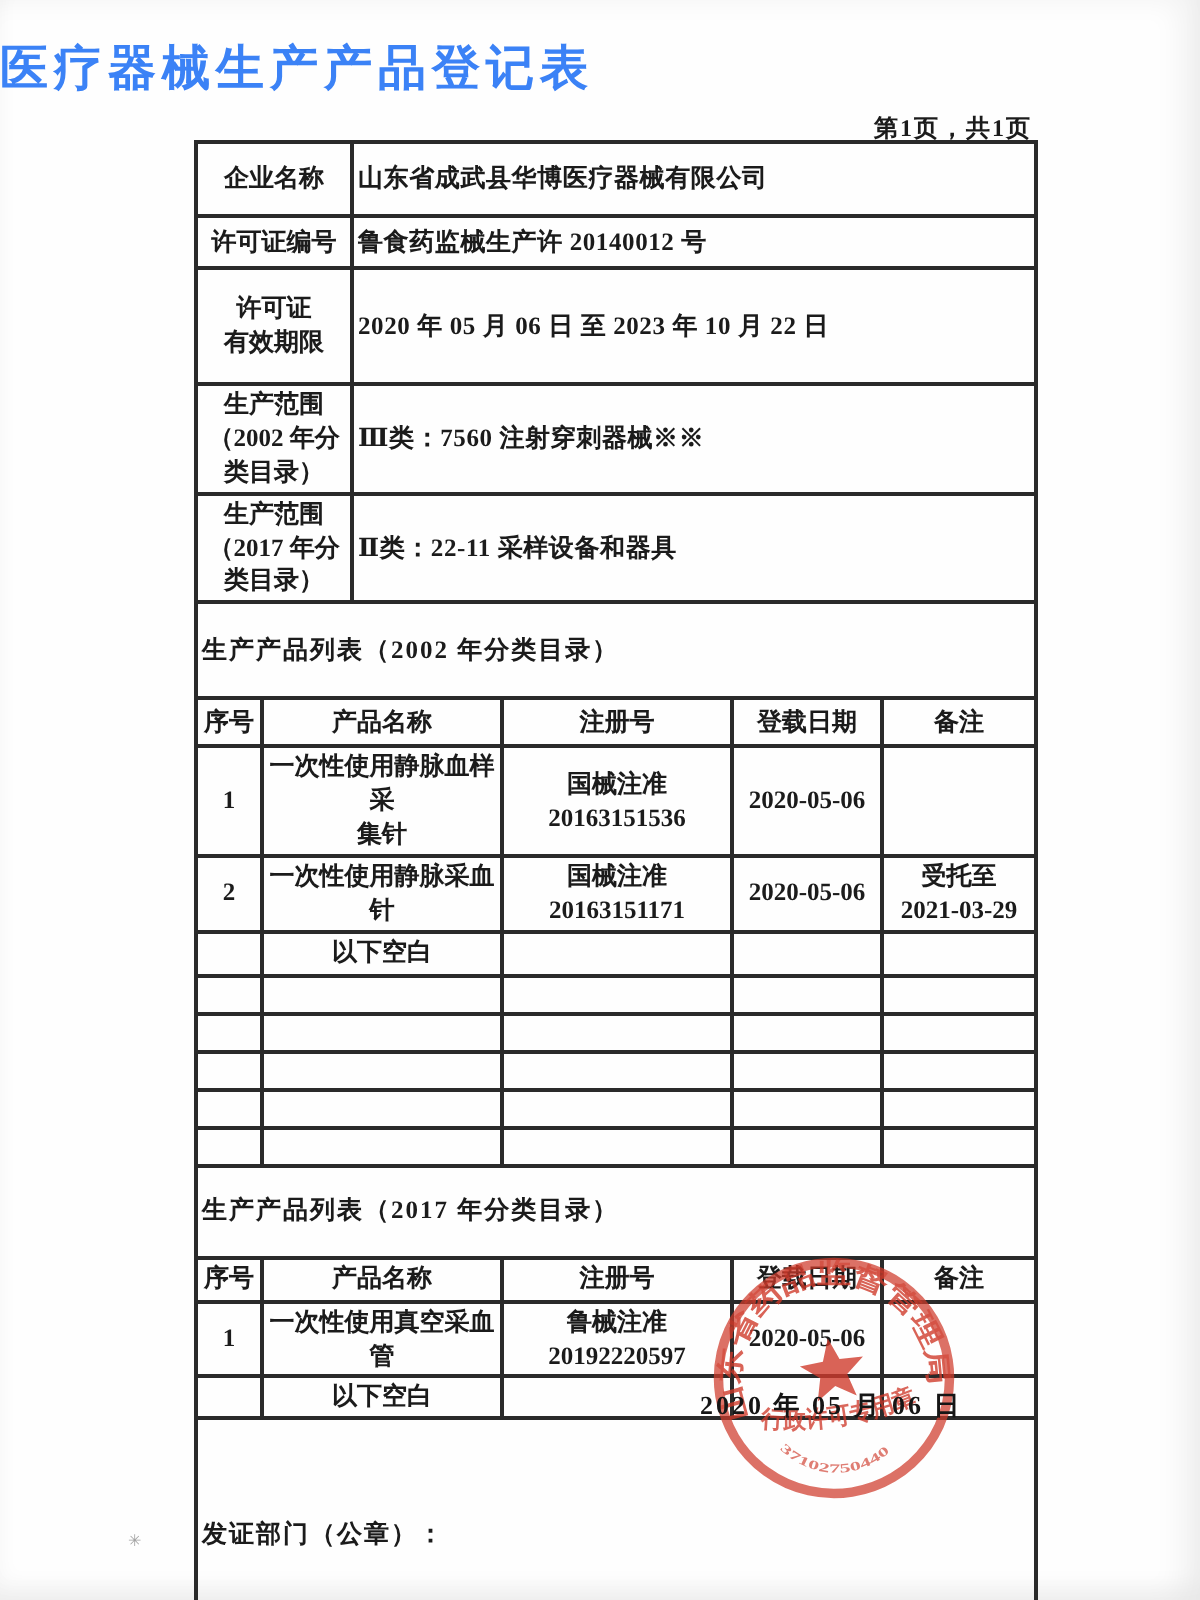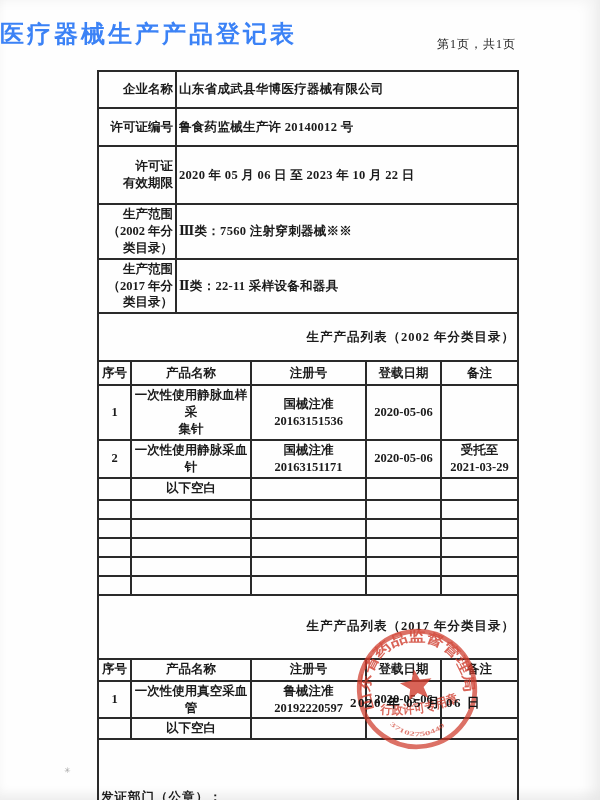--- a/index.html
+++ b/index.html
@@ -13,48 +13,48 @@
     position:relative;width:600px;height:800px;
     background:#fefefe;
     box-shadow:inset -10px 0 14px rgba(0,0,0,0.05), inset 0 -8px 10px rgba(0,0,0,0.04);
   }
   .doc-title{
     margin:0;padding-top:18px;
     font-size:24px;font-weight:700;letter-spacing:3px;
     color:#3b82f6;
   }
   .page-indicator{
-    position:absolute;top:36px;right:84px;
-    font-size:12px;font-weight:400;letter-spacing:1px;margin-left:37px;
+    position:absolute;top:56px;right:84px;
+    font-size:12px;font-weight:700;letter-spacing:1px;margin-left:37px;
   }
   table.main-table{
     position:absolute;left:97px;top:70px;
     width:420px;
     border-collapse:collapse;
     table-layout:fixed;
   }
   table.main-table td{
     border:2px solid #2a2a2a;
     font-weight:700;
     font-size:12.5px;
     padding:1px 2px;
     vertical-align:middle;
     white-space:pre-line;
     line-height:1.35;
   }
-  td.lbl{ text-align:right;font-size:12px; }
+  td.lbl{ text-align:center;font-size:12px; }
   td.val{ text-align:left;padding-left:9px;font-size:12.5px;letter-spacing:0.3px;margin-top:28px; }
-  td.sec{ text-align:right;font-size:13.5px;letter-spacing:1px; }
+  td.sec{ text-align:left;font-size:13.5px;letter-spacing:1px; }
   td.hdr{ text-align:center;font-size:12.5px; }
   td.c  { text-align:center;font-size:12px; }
   td.name{ font-size:11.5px; }
-  tr.r37{height:37px} tr.r38{height:38px} tr.r40{height:58px}
+  tr.r37{height:37px} tr.r38{height:26px} tr.r40{height:58px}
   tr.r42{height:42px} tr.r43{height:43px} tr.r48{height:48px}
   tr.r24{height:24px} tr.r32{height:32px} tr.r30{height:30px}
-  tr.r22{height:22px} tr.r19{height:19px} tr.r46{height:64px}
+  tr.r22{height:22px} tr.r19{height:19px} tr.r46{height:46px}
   tr.r31{height:31px} tr.r21{height:21px} tr.r100{height:100px}
   td.footer-box{
     vertical-align:top;text-align:left;
     padding:26px 0 0 48px;
     font-size:13px;letter-spacing:1px;
   }
   .issue-date{
     position:absolute;left:350px;top:694px;z-index:3;
     font-size:13px;font-weight:700;letter-spacing:1.5px;
     color:#151515;

